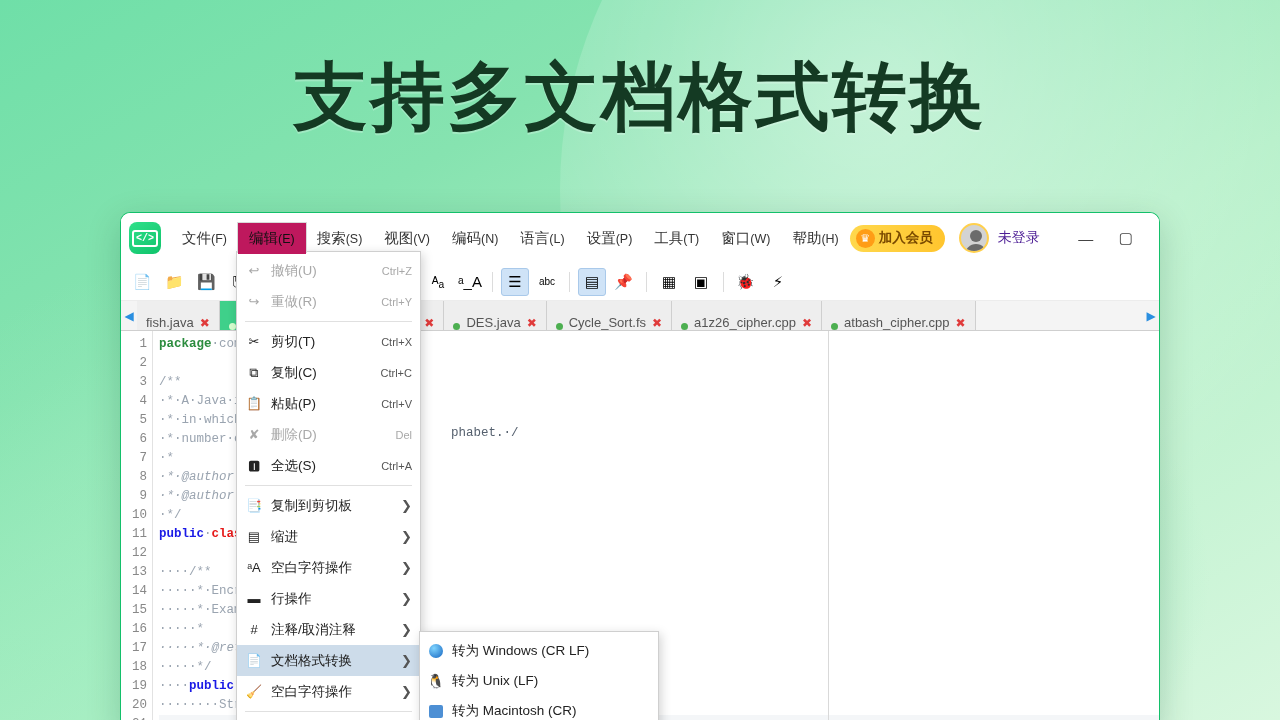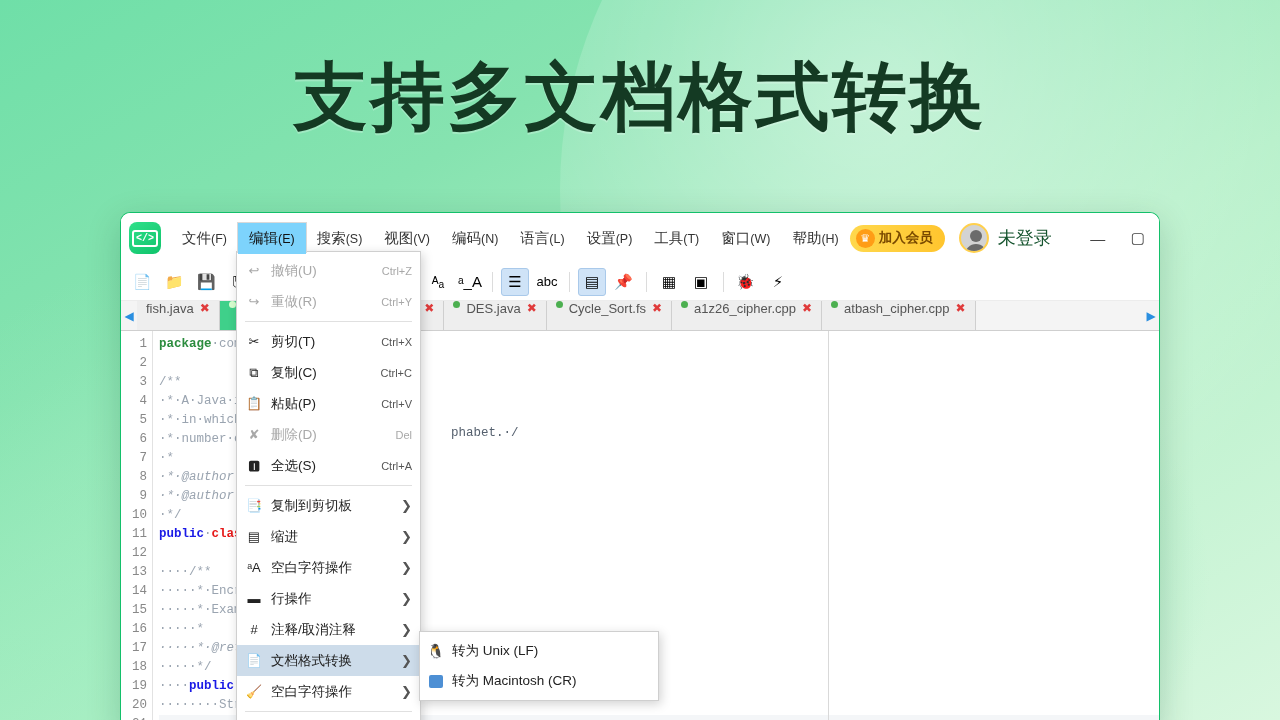--- a/index.html
+++ b/index.html
@@ -67,21 +67,21 @@
     font-family: "Liberation Mono", "DejaVu Sans Mono", monospace;
     margin-right: 10px;
   }
   .app-logo span { display:block; border:2px solid #fff; border-radius:3px; padding:0 2px; line-height:13px; font-size:10px;}
   .menubar { display: flex; align-items: center; height: 50px; }
   .menu-item {
     padding: 6px 11px; font-size: 14.5px; color: #333; cursor: default;
     white-space: nowrap;
   }
   .menu-item.open {
-    background: #7dd3fc; color: #111;
+    background: #be185d; color: #111;
     box-shadow: -1px -1px 0 #d9d9d9, 1px -1px 0 #d9d9d9;
     position: relative; z-index: 60;
   }
   .menu-item .mn { font-size: 14.5px; }
   .menu-item .mk { font-size: 12.5px; }
 
   .titlebar-right {
     margin-left: auto; display: flex; align-items: center; gap: 0;
   }
   .vip-badge {
@@ -96,21 +96,21 @@
     background: #ff9d16; color: #fff; font-size: 11px;
     display: flex; align-items: center; justify-content: center;
   }
   .avatar {
     width: 30px; height: 30px; border-radius: 50%;
     background: #d3d3d3; border: 2px solid #ffd04d;
     position: relative; overflow: hidden; flex: 0 0 30px;
   }
   .avatar::before { content:""; position:absolute; left:9px; top:5px; width:12px; height:12px; border-radius:50%; background:#6b6b6b; }
   .avatar::after  { content:""; position:absolute; left:4px; top:19px; width:22px; height:14px; border-radius:11px 11px 0 0; background:#6b6b6b; }
-  .login-text { font-size: 18px; color: #14532d; margin: 0 26px 0 9px; white-space: nowrap; }
+  .login-text { font-size: 14px; color: #4c1d95; margin: 0 26px 0 9px; white-space: nowrap; }
   .win-btn {
     width: 40px; height: 38px; display: flex; align-items: center; justify-content: center;
     font-size: 15px; color: #444; cursor: default;
   }
 
   
   .toolbar {
     height: 38px; display: flex; align-items: center; padding: 0 6px;
     background: #fff; border-bottom: 1px solid #ececec; gap: 0;
   }
@@ -126,21 +126,21 @@
   .tabbar {
     height: 30px; display: flex; align-items: stretch;
     background: #f4f4f4; border-bottom: 1px solid #cfcfcf;
     overflow: hidden; position: relative;
   }
   .tab-scroll {
     width: 16px; display: flex; align-items: center; justify-content: center;
     color: #2b8fe0; font-size: 12px; background: #f4f4f4; flex: 0 0 16px;
   }
   .tab {
-    display: flex; align-items: flex-start; gap: 6px;
+    display: flex; align-items: flex-end; gap: 6px;
     padding: 0 9px; font-size: 13px; color: #555;
     background: #eeeeee; border-right: 1px solid #cfcfcf;
     white-space: nowrap; flex: 0 0 auto;
   }
   .tab.active { background: #3fd08a; color: #fff; }
   .tab .dot { width: 7px; height: 7px; border-radius: 50%; background: #4caf50; flex: 0 0 7px; }
   .tab.active .dot { background: #d8ffd0; }
   .tab .x { color: #e03b3b; font-size: 12px; font-weight: bold; }
 
   
@@ -251,21 +251,21 @@
       <div class="tb-icon">🔍</div>
       <div class="tb-icon">🔎</div>
       <div class="tb-sep"></div>
       <div class="tb-icon">🔭</div>
       <div class="tb-icon">ᵇₐ</div>
       <div class="tb-sep"></div>
       <div class="tb-icon">ᴬₐ</div>
       <div class="tb-icon">ᵃ_A</div>
       <div class="tb-sep"></div>
       <div class="tb-icon on">☰</div>
-      <div class="tb-icon" style="font-size: 13px;">abc</div>
+      <div class="tb-icon" style="font-size: 10px;">abc</div>
       <div class="tb-sep"></div>
       <div class="tb-icon on">▤</div>
       <div class="tb-icon">📌</div>
       <div class="tb-sep"></div>
       <div class="tb-icon">▦</div>
       <div class="tb-icon">▣</div>
       <div class="tb-sep"></div>
       <div class="tb-icon">🐞</div>
       <div class="tb-icon">⚡</div>
     </div>
@@ -431,20 +431,26 @@
         <span class="mi-icon">🧹</span>
         <span class="mi-label">空白字符操作</span>
         <span class="mi-arrow">❯</span>
       </div>
       <div class="mi-sep"></div>
       <div class="mi"></div>
     </div>
 
   <div class="submenu" id="submenu">
       <div class="mi">
+        <span class="sm-ico">
+          <span class="ico-win"></span>
+        </span>
+        <span class="mi-label">转为 Windows (CR LF)</span>
+      </div>
+      <div class="mi">
         <span class="sm-ico ico-tux">🐧</span>
         <span class="mi-label">转为 Unix (LF)</span>
       </div>
       <div class="mi">
         <span class="sm-ico">
           <span class="ico-mac"></span>
         </span>
         <span class="mi-label">转为 Macintosh (CR)</span>
       </div>
     </div>

